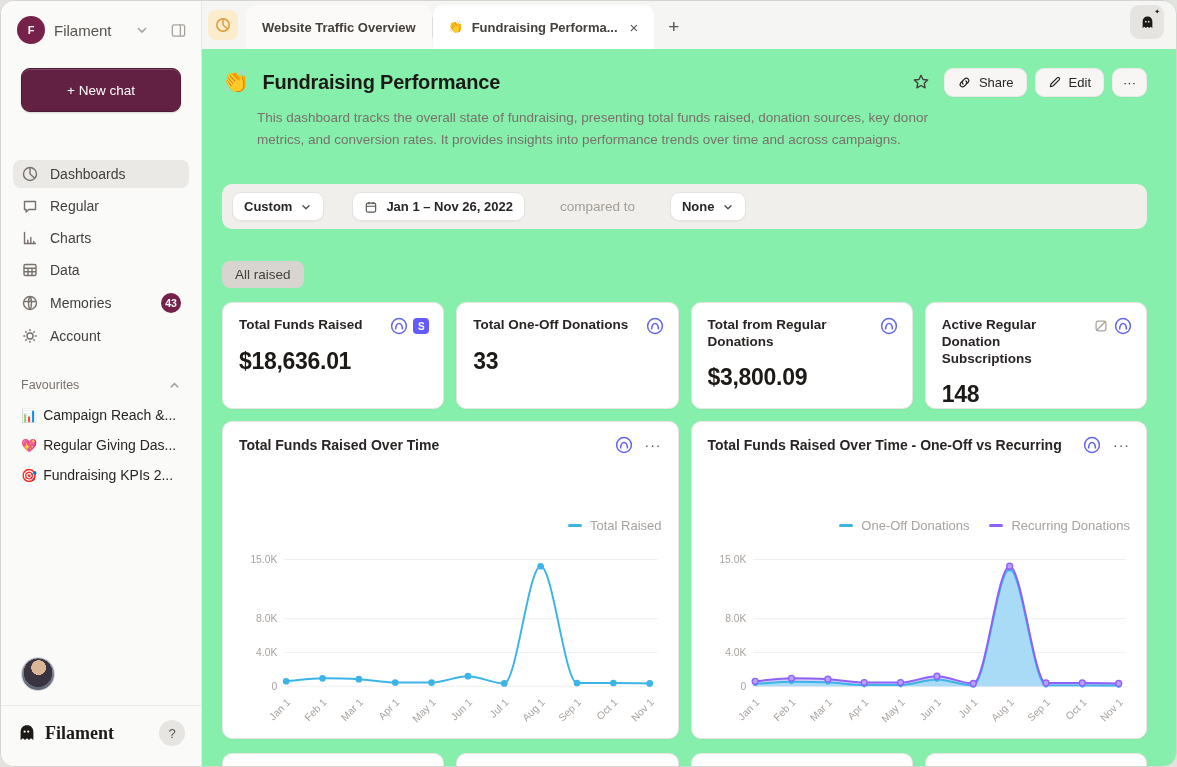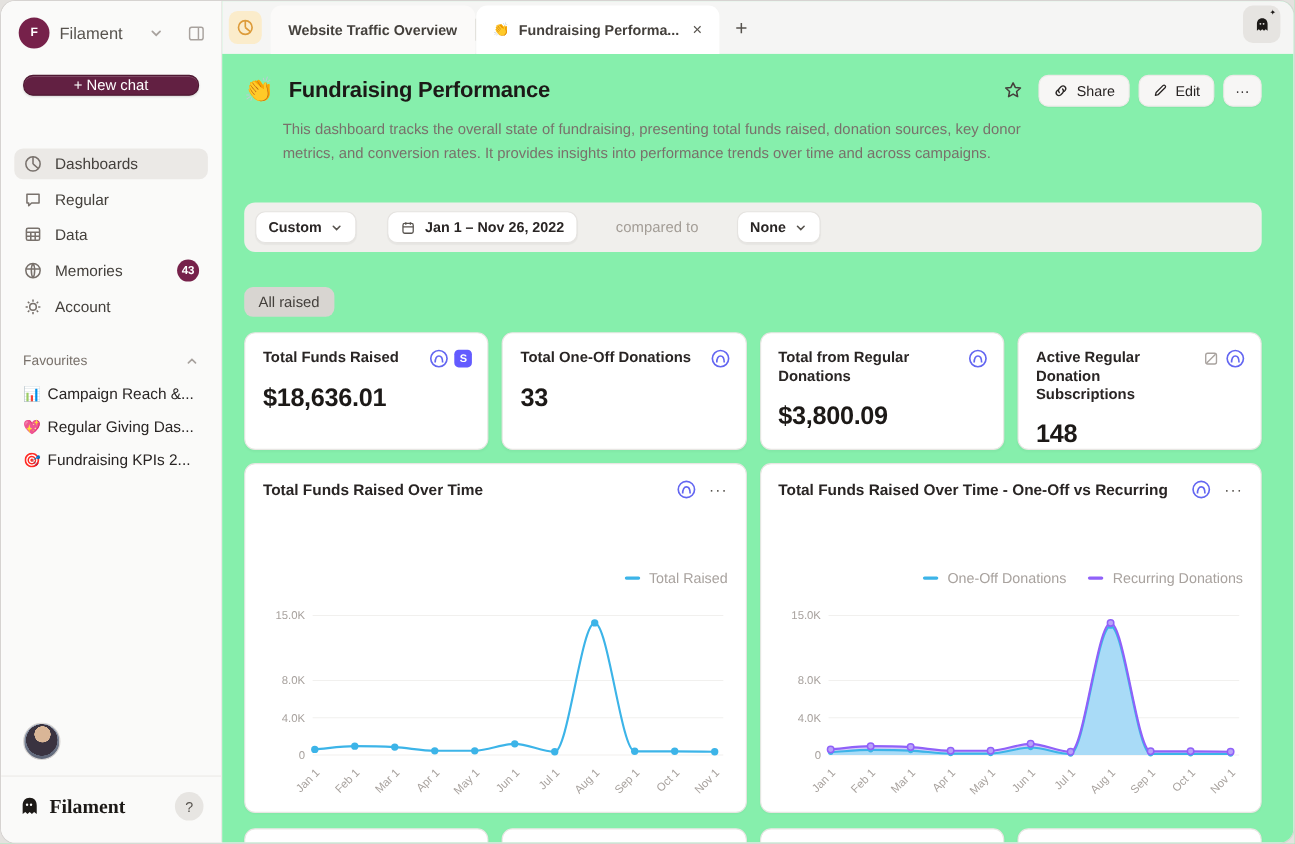--- a/index.html
+++ b/index.html
@@ -7,21 +7,21 @@
   body { background:#e4e2df; font-family:"Liberation Sans", sans-serif; color:#1c1917; position:relative; }
   .window { position:absolute; inset:0; background:#fff; border:1px solid #d6d3d1; border-radius:14px; overflow:hidden; display:flex; }
 
   
   .sidebar { width:201px; min-width:201px; background:#fafaf9; border-right:1px solid #e9e7e4; display:flex; flex-direction:column; }
   .side-header { display:flex; align-items:center; gap:9px; padding:15px 14px 0 16px; }
   .logo-circle { width:28px; height:28px; border-radius:50%; background:#76214a; color:#fff; font-size:11px; font-weight:bold; display:flex; align-items:center; justify-content:center; flex:none; }
   .ws-name { font-size:15px; color:#57534e; font-weight:500; }
   .ws-chevron { margin-left:14px; color:#a8a29e; display:flex; }
   .panel-toggle { margin-left:auto; display:flex; color:#a8a29e; }
-  .new-chat { margin:24px 20px 0 20px; height:19px; background:#622042; border:1px solid #4f1933; border-radius:9px; color:#fff; font-size:13.5px; display:flex; align-items:center; justify-content:center; gap:4px; box-shadow:inset 0 1px 0 rgba(255,255,255,.18), 0 1px 2px rgba(0,0,0,.15); cursor:pointer; }
+  .new-chat { margin:24px 20px 0 20px; height:44px; background:#622042; border:1px solid #4f1933; border-radius:9px; color:#fff; font-size:13.5px; display:flex; align-items:center; justify-content:center; gap:4px; box-shadow:inset 0 1px 0 rgba(255,255,255,.18), 0 1px 2px rgba(0,0,0,.15); cursor:pointer; }
   .nav { margin:48px 12px 0 12px; display:flex; flex-direction:column; gap:4px; }
   .nav-item { display:flex; align-items:center; gap:11px; padding:5px 8px; border-radius:8px; font-size:14px; color:#44403c; cursor:pointer; }
   .nav-item.active { background:#ebe9e6; }
   .nav-item .nicon { display:flex; color:#78716c; flex:none; }
   .nav-badge { margin-left:auto; background:#76214a; color:#fff; width:20px; height:20px; border-radius:50%; font-size:10.5px; font-weight:bold; display:flex; align-items:center; justify-content:center; }
   .fav-header { margin:28px 20px 0 20px; display:flex; align-items:center; font-size:12.5px; color:#79716b; }
   .fav-chevron { margin-left:auto; color:#a8a29e; display:flex; }
   .fav-list { margin:15px 8px 0 20px; display:flex; flex-direction:column; gap:14px; }
   .fav-item { display:flex; align-items:center; gap:6px; font-size:14px; color:#292524; cursor:pointer; white-space:nowrap; overflow:hidden; }
   .fav-emoji { font-size:13px; }
@@ -120,20 +120,29 @@
         </span>
         <span>Dashboards</span>
       </div>
       <div class="nav-item">
         <span class="nicon">
           <svg width="18" height="18" viewBox="0 0 18 18" fill="none" stroke="currentColor" stroke-width="1.4" stroke-linejoin="round">
               <path d="M3.5 4.5 h11 v8 h-6.8 l-2.6 2.5 v-2.5 h-1.6 z"></path>
             </svg>
         </span>
         <span>Regular</span>
+      </div>
+      <div class="nav-item">
+        <span class="nicon">
+          <svg width="18" height="18" viewBox="0 0 18 18" fill="none" stroke="currentColor" stroke-width="1.4" stroke-linecap="round">
+              <path d="M3.5 3.5 v11 h11"></path>
+              <path d="M6.8 14.5 v-3.2 M9.8 14.5 v-6 M12.8 14.5 v-2"></path>
+            </svg>
+        </span>
+        <span>Charts</span>
       </div>
       <div class="nav-item">
         <span class="nicon">
           <svg width="18" height="18" viewBox="0 0 18 18" fill="none" stroke="currentColor" stroke-width="1.4">
               <rect x="3" y="3.5" width="12" height="11" rx="1.5"></rect>
               <path d="M3 7.2 h12 M7 7.2 V14.5 M11 7.2 V14.5 M3 10.8 h12"></path>
             </svg>
         </span>
         <span>Data</span>
       </div>

